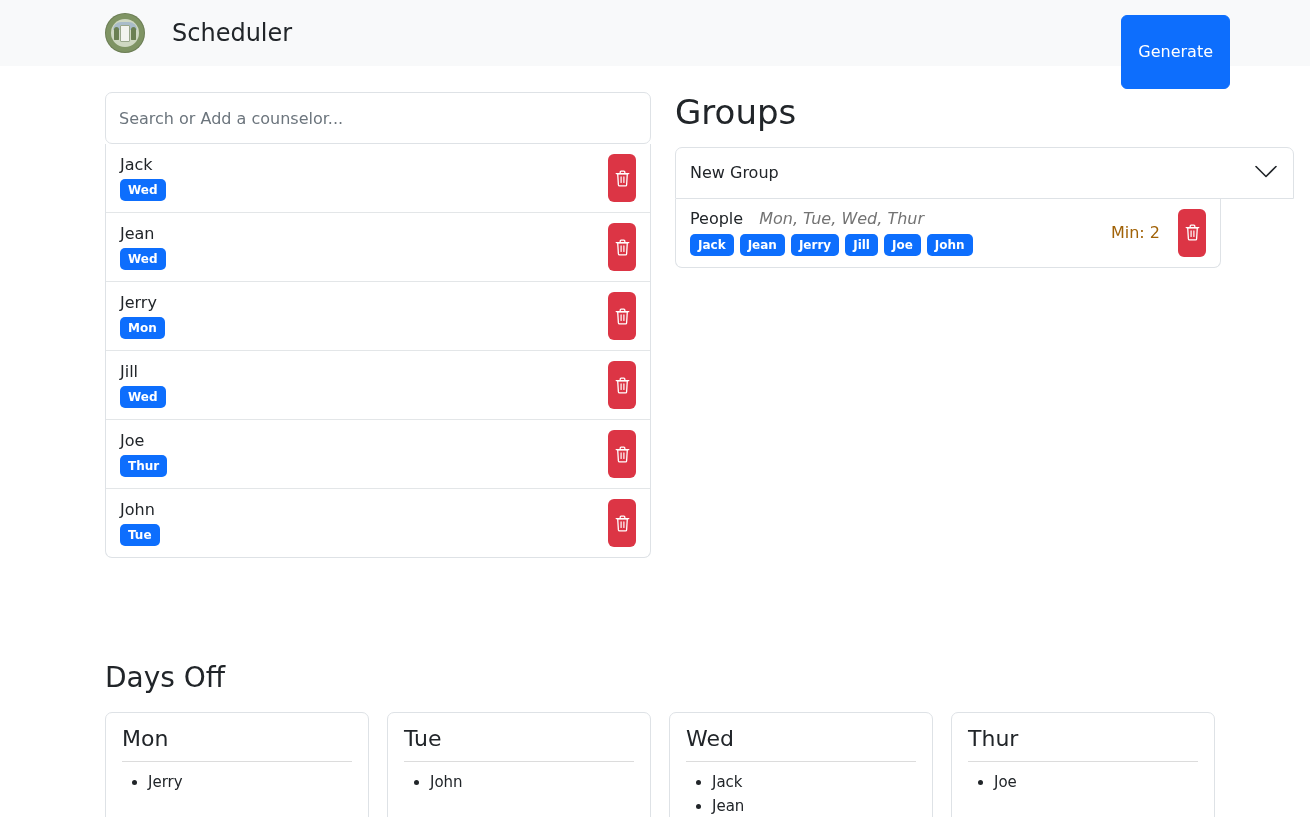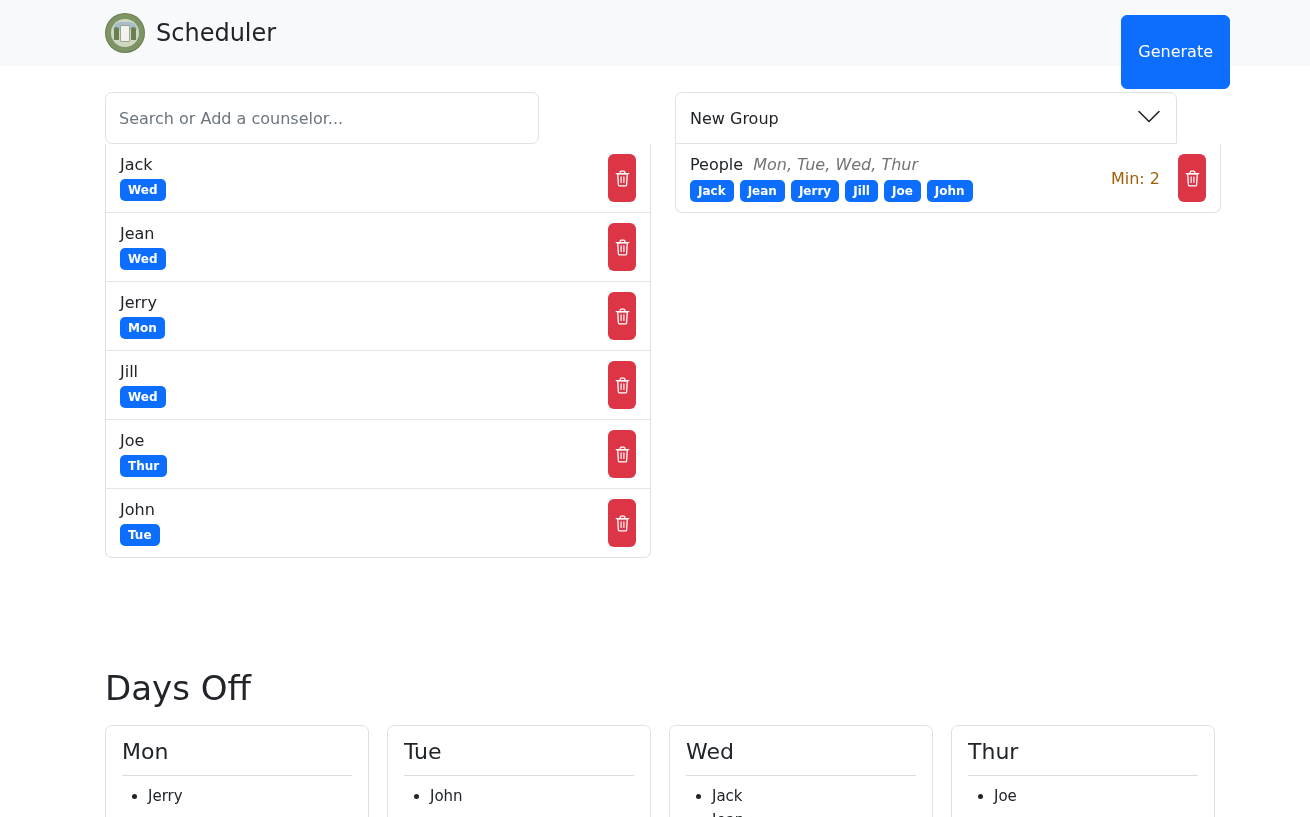--- a/index.html
+++ b/index.html
@@ -17,21 +17,21 @@
     height: 66px;
     background: #f8f9fa;
     display: flex;
     align-items: center;
     padding: 0 24px 0 105px;
     position: relative;
   }
   .brand {
     display: flex;
     align-items: center;
-    gap: 11px;
+    gap: 27px;
   }
   .brand-logo {
     width: 40px; height: 40px;
     border-radius: 50%;
     background: #7f9464;
     position: relative;
     overflow: hidden;
     flex: 0 0 auto;
     box-shadow: inset 0 0 0 1px rgba(0,0,0,.15);
   }
@@ -117,21 +117,21 @@
     left: 675px;
     top: 26px;
     width: 546px;
   }
 
   .panel-head { margin-bottom: 14px; }
 
   
   .search-input {
     display: block;
-    width: 434px;
+    width: 546px;
     height: 52px;
     padding: 8px 13px;
     font-size: 16px;
     font-family: inherit;
     color: #212529;
     background: #ffffff;
     border: 1px solid #dee2e6;
     border-radius: 7px;
     outline: none;
   }
@@ -184,21 +184,21 @@
     justify-content: center;
     cursor: pointer;
     flex: 0 0 auto;
     padding: 0;
   }
   .btn-delete svg { display: block; }
 
   
   .select-box {
     position: relative;
-    width: 502px;
+    width: 619px;
     height: 52px;
     border: 1px solid #dee2e6;
     border-radius: 7px 7px 0 0;
     background: #fff;
     display: flex;
     align-items: center;
     padding: 0 14px;
     font-size: 16px;
     color: #212529;
     cursor: pointer;
@@ -220,43 +220,43 @@
   .group-row {
     display: flex;
     align-items: center;
     padding: 10px 14px;
     min-height: 65px;
   }
   .group-main { flex: 1 1 auto; display: flex; flex-direction: column; gap: 6px; }
   .group-header-line {
     display: flex;
     align-items: baseline;
-    gap: 10px;
+    gap: 16px;
     font-size: 16px;
   }
   .group-label { color: #212529; }
   .group-days { font-style: italic; color: #737373; }
   .group-min {
     font-size: 16px;
     color: #a16207;
     margin-right: 18px;
     white-space: nowrap;
   }
 
   
   .daysoff-wrap {
     position: absolute;
     left: 105px;
     top: 595px;
     width: 1110px;
   }
   .daysoff-title {
-    font-size: 34px;
+    font-size: 28px;
     font-weight: 400;
-    margin: 9px 0 18px 0;
+    margin: 2px 0 18px 0;
     line-height: 1.1;
   }
   .cards {
     display: flex;
     gap: 18px;
   }
   .day-card {
     width: 265px;
     height: 161px;
     border: 1px solid #dee2e6;
@@ -404,20 +404,23 @@
                 <path d="M2.7 3.9h9.6l-.7 11.0c0 .6-.5 1.0-1.1 1.0H4.5c-.6 0-1.0-.4-1.1-1.0L2.7 3.9z" stroke="#fff" stroke-width="1.3" stroke-linejoin="round"></path>
                 <path d="M6.1 6.9v5.6M8.9 6.9v5.6" stroke="#fff" stroke-width="1.2" stroke-linecap="round"></path>
               </svg>
             </span>
           </button>
         </div>
       </div>
   </div>
 
   <div class="col-right">
+    <div class="panel-head">
+      <h2 class="section-title">Groups</h2>
+    </div>
 
     <div class="select-box">
       <span>New Group</span>
       <span class="chev">
         <svg width="22" height="13" viewBox="0 0 22 13" fill="none">
           <path d="M1 1L11 11L21 1" stroke="#212529" stroke-width="1.6" stroke-linecap="round" stroke-linejoin="round"></path>
         </svg>
       </span>
     </div>
 

